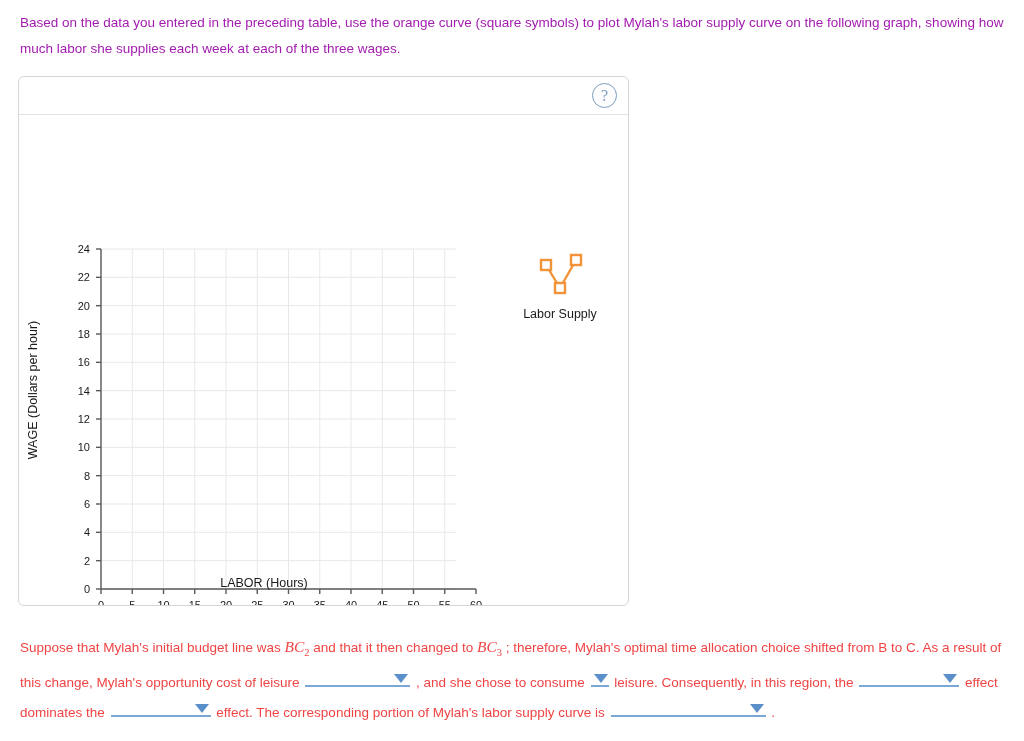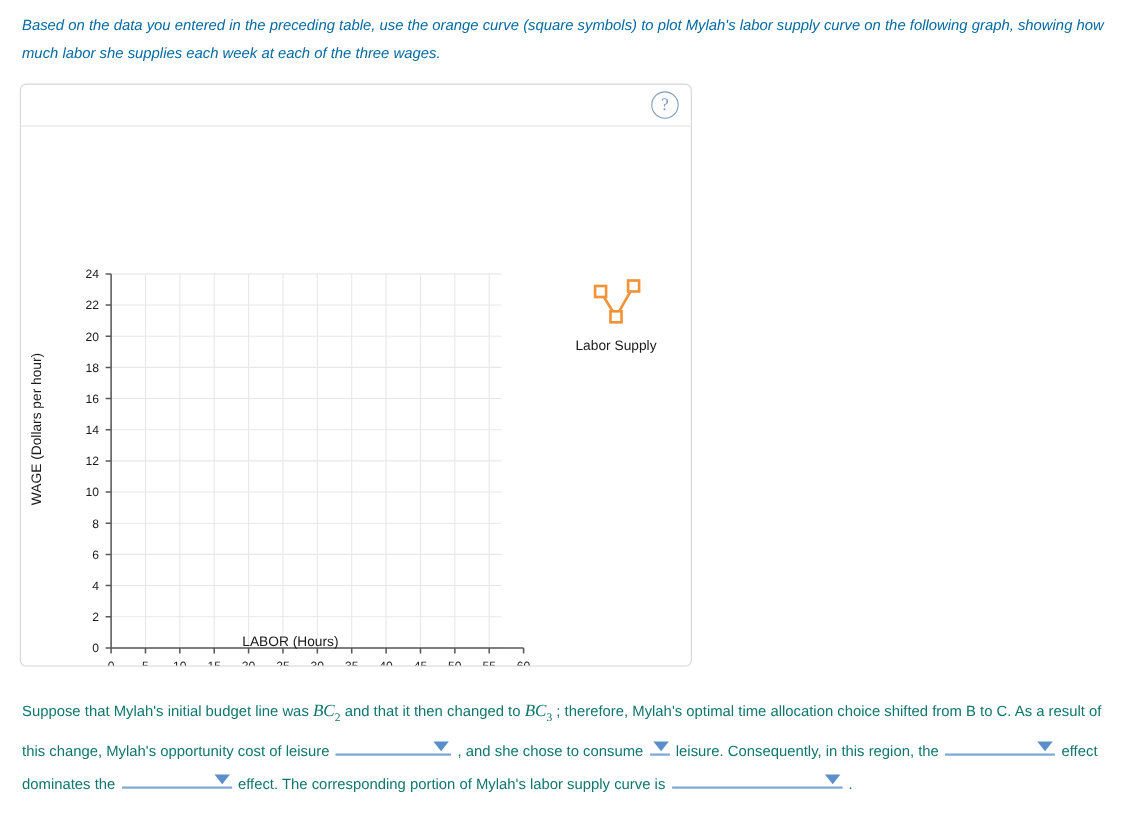--- a/index.html
+++ b/index.html
@@ -17,23 +17,22 @@
     overflow: hidden;
   }
 
   
   .prompt {
     position: absolute;
     left: 20px;
     top: 10px;
     width: 985px;
     font-size: 13.5px;
-    font-style: italic;
     line-height: 26px;
-    color: #0369a1;
+    color: #a21caf;
   }
 
   
   .graph-panel {
     position: absolute;
     left: 18px;
     top: 76px;
     width: 611px;
     height: 530px;
     border: 1px solid #d6d6d6;
@@ -99,21 +98,21 @@
   }
 
   
   .question {
     position: absolute;
     left: 20px;
     top: 632px;
     width: 990px;
     font-size: 13.5px;
     line-height: 30px;
-    color: #0f766e;
+    color: #ef4444;
   }
   .mathvar {
     font-family: "Liberation Serif", serif;
     font-style: italic;
     font-size: 15.5px;
   }
   .mathvar sub {
     font-size: 10.5px;
     font-style: normal;
   }

